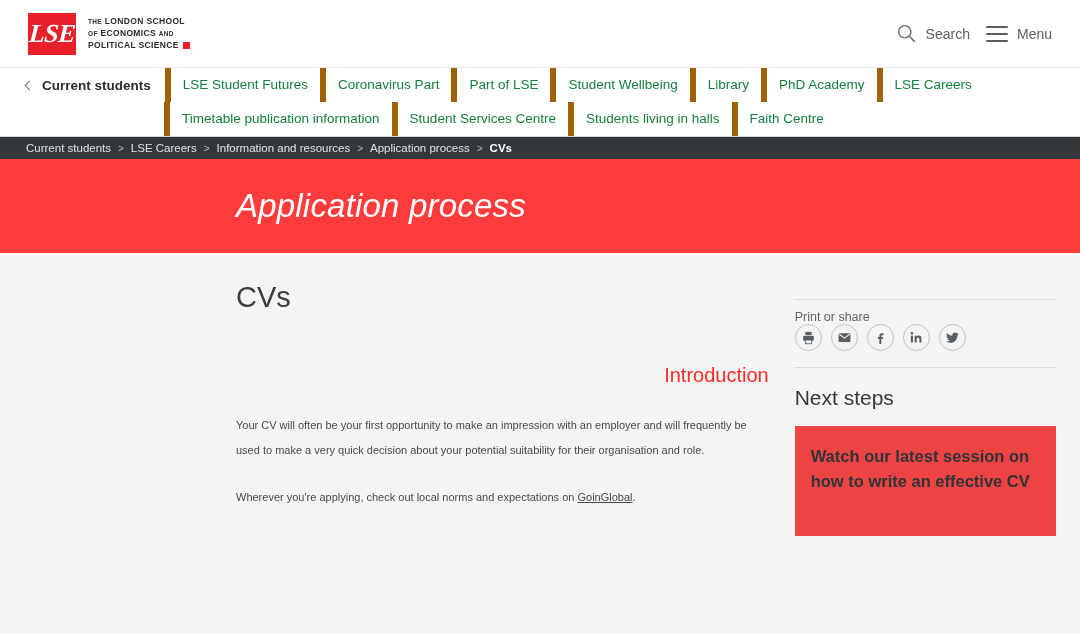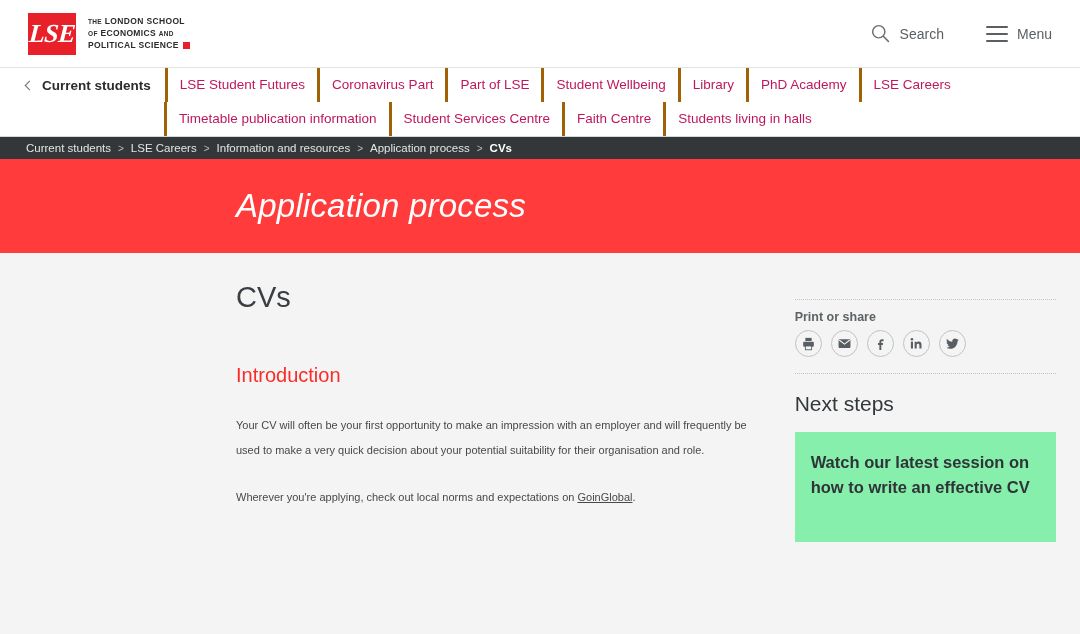--- a/index.html
+++ b/index.html
@@ -65,21 +65,21 @@
     display: inline-block;
     width: 7px; height: 7px;
     background: #e8202a;
     margin-left: 4px;
     vertical-align: middle;
   }
   .header-actions {
     margin-left: auto;
     display: flex;
     align-items: center;
-    gap: 42px;
+    gap: 16px;
   }
   .hdr-btn {
     display: flex;
     align-items: center;
     gap: 9px;
     color: #5a5f63;
     font-size: 14px;
     cursor: pointer;
     background: none;
     border: none;
@@ -112,25 +112,25 @@
   .chev {
     display:inline-block;
     width: 7px; height: 7px;
     border-left: 1.6px solid #6d6d6d;
     border-bottom: 1.6px solid #6d6d6d;
     transform: rotate(45deg);
     margin-right: 1px;
   }
   .nav-item {
     font-size: 13.5px;
-    color: #be185d;
+    color: #15803d;
     height: 34px;
     line-height: 34px;
     padding: 0 12px;
-    border-left: 3px solid #a16207;
+    border-left: 6px solid #a16207;
     white-space: nowrap;
     cursor: pointer;
   }
   .nav-row2 { display: flex; padding-left: 140px; }
 
   
   .breadcrumb {
     background: #33373a;
     height: 22px;
     display: flex;
@@ -174,61 +174,62 @@
     font-size: 29px;
     font-weight: normal;
     color: #3a3f43;
     margin-bottom: 50px;
   }
   .content h3 {
     font-size: 20px;
     font-weight: normal;
     color: #fb2b26;
     margin-bottom: 26px;
+    text-align: right;
   }
   .content p {
     font-size: 11px;
     line-height: 25px;
     color: #46494c;
     margin-bottom: 22px;
   }
   .content p a {
     color: #46494c;
     text-decoration: underline;
   }
 
   
   .sidebar { width: 262px; padding-top: 46px; }
   .dotted {
     border-top: 1px dotted #c3c3c3;
   }
   .share-label {
     font-size: 12.5px;
-    font-weight: bold;
+    font-weight: normal;
     color: #5e6366;
-    margin: 10px 0 6px;
+    margin: 10px 0 0;
   }
   .share-row { display: flex; gap: 9px; padding-bottom: 16px; }
   .share-btn {
     width: 27px; height: 27px;
     border-radius: 50%;
     border: 1px solid #bfc3c5;
     display: flex; align-items: center; justify-content: center;
     cursor: pointer;
     background: #f4f4f4;
   }
   .share-btn svg { display: block; }
   .sidebar h4 {
     font-size: 21px;
     font-weight: normal;
     color: #33383b;
     margin: 18px 0 16px;
   }
   .promo-card {
-    background: #86efac;
+    background: #ef4444;
     height: 110px;
     padding: 18px 16px;
   }
   .promo-card p {
     font-size: 16.5px;
     font-weight: bold;
     line-height: 25px;
     color: #2f3437;
   }
 </style>
@@ -285,22 +286,22 @@
     <div class="nav-item">Coronavirus Part</div>
     <div class="nav-item">Part of LSE</div>
     <div class="nav-item">Student Wellbeing</div>
     <div class="nav-item">Library</div>
     <div class="nav-item">PhD Academy</div>
     <div class="nav-item">LSE Careers</div>
   </div>
   <div class="nav-row2">
     <div class="nav-item">Timetable publication information</div>
     <div class="nav-item">Student Services Centre</div>
+    <div class="nav-item">Students living in halls</div>
     <div class="nav-item">Faith Centre</div>
-    <div class="nav-item">Students living in halls</div>
   </div>
 </nav>
 
 <div class="breadcrumb">
   <a>Current students</a>
   <span class="sep">&gt;</span>
   <a>LSE Careers</a>
   <span class="sep">&gt;</span>
   <a>Information and resources</a>
   <span class="sep">&gt;</span>

